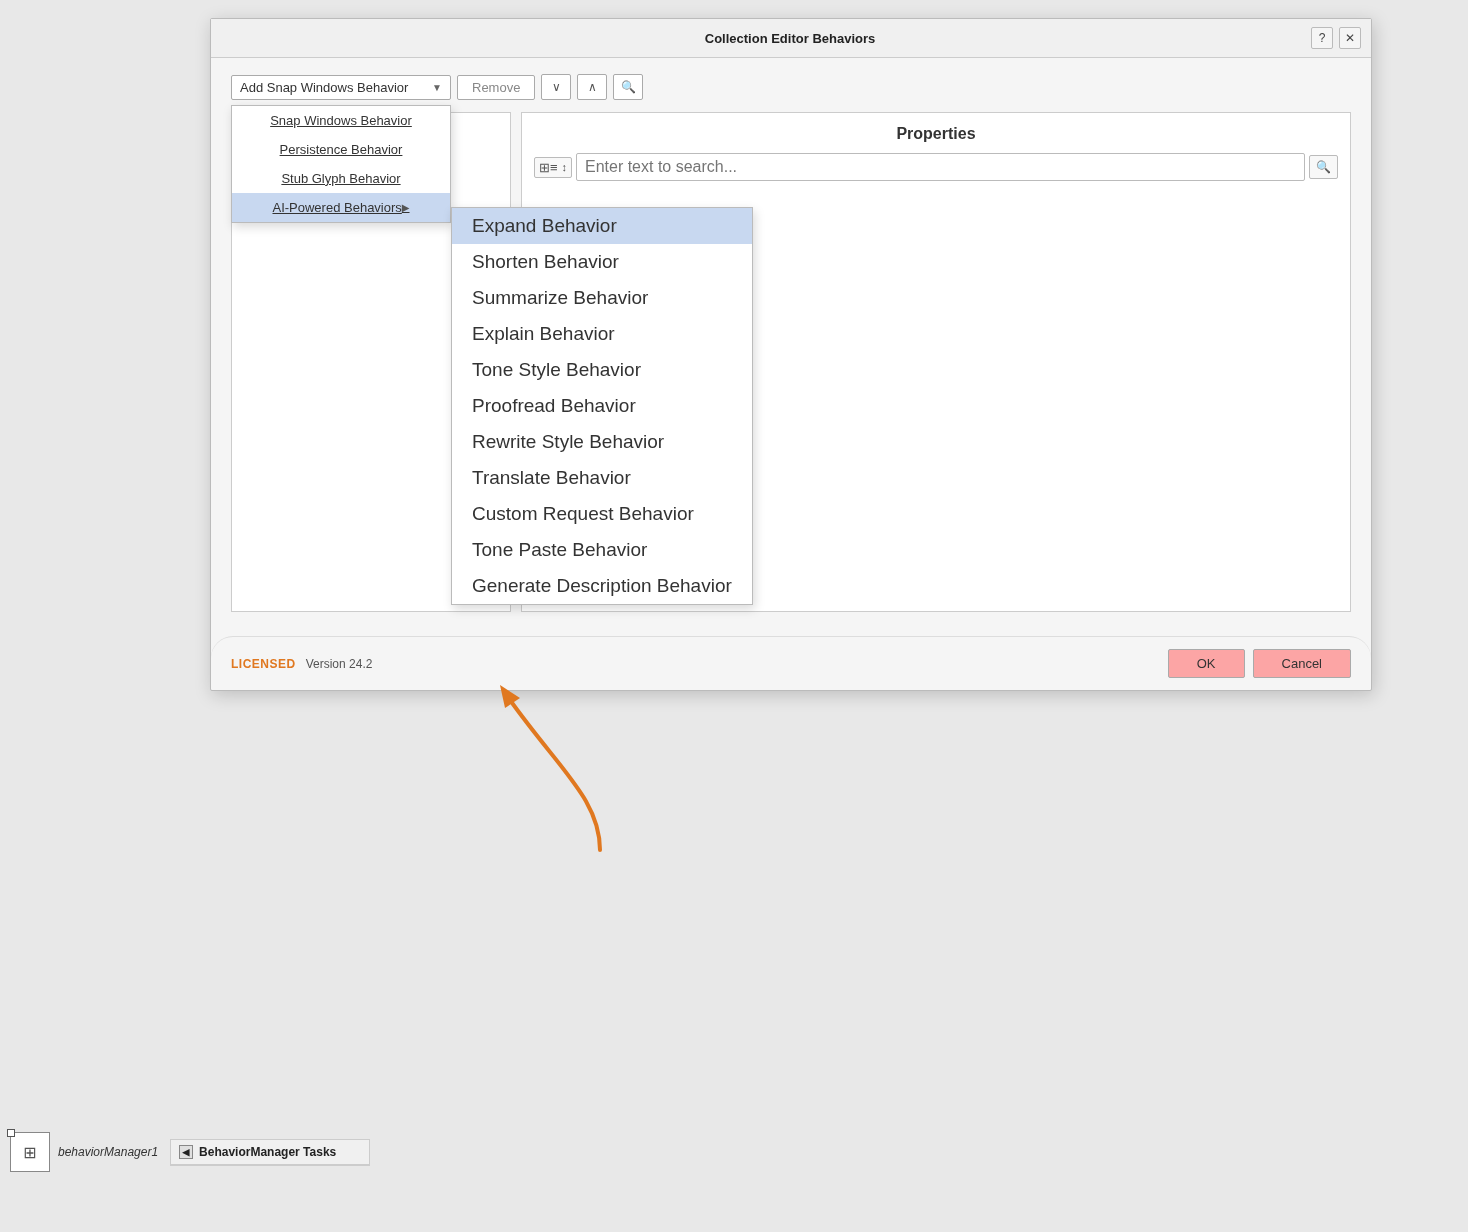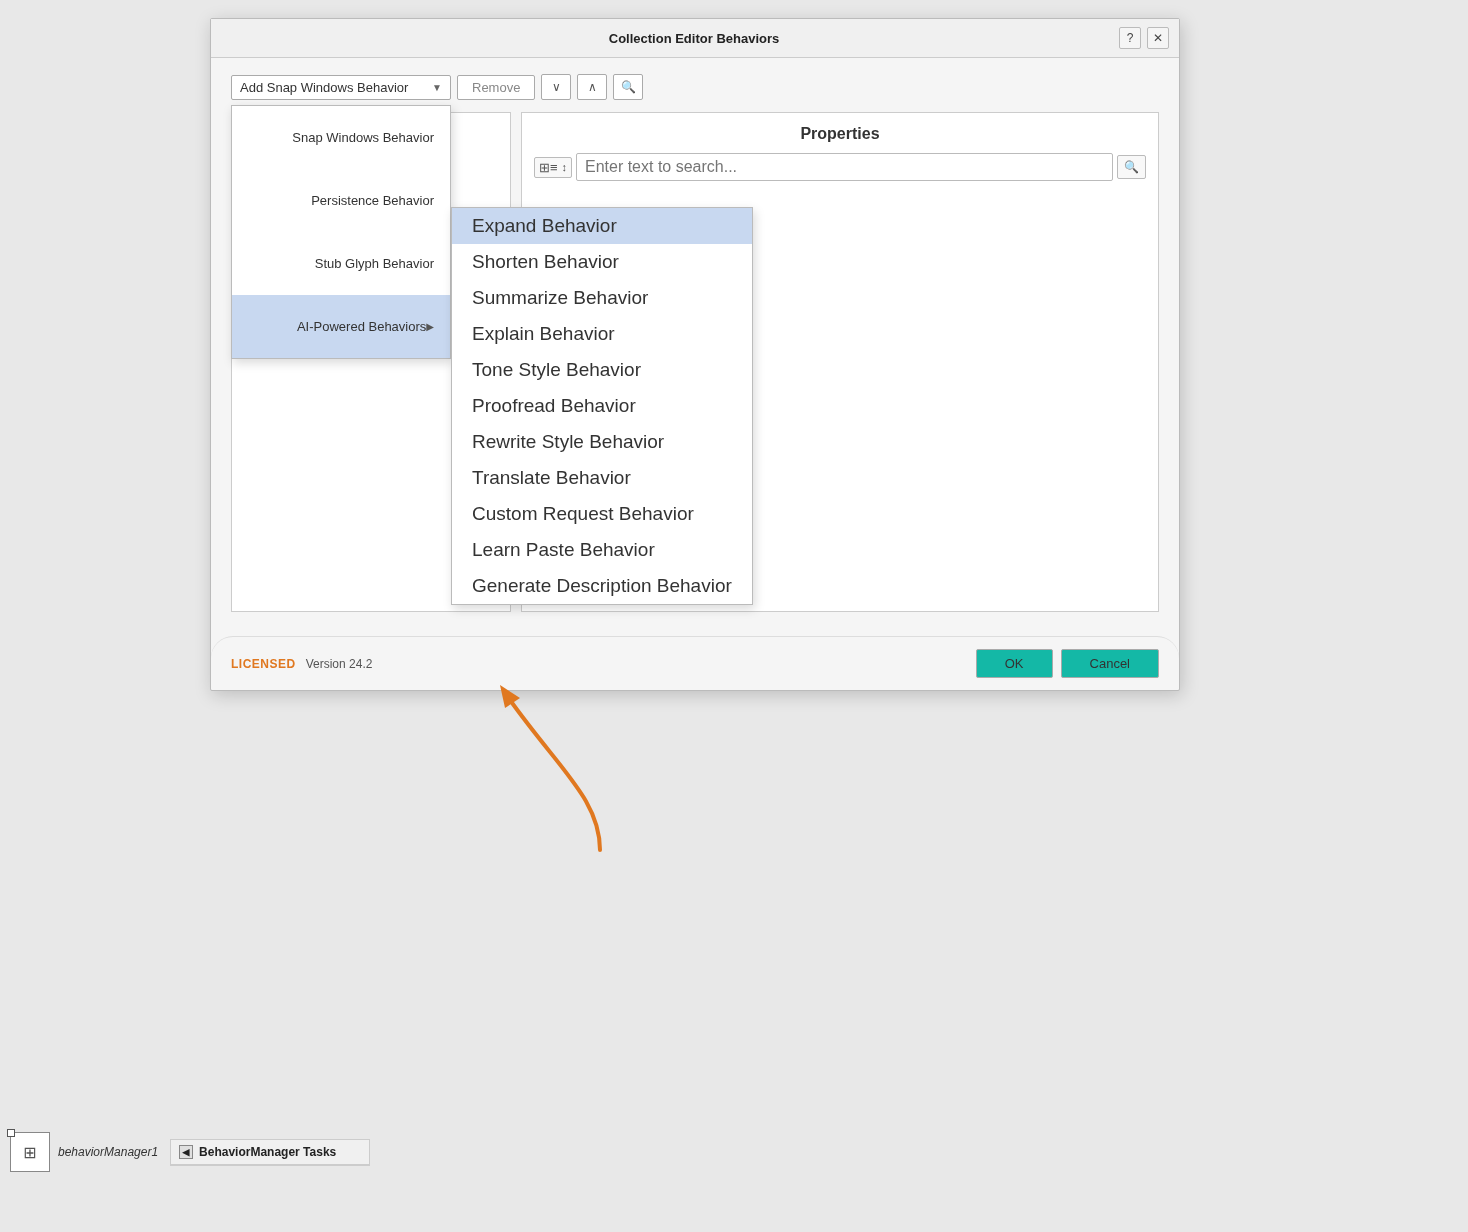--- a/index.html
+++ b/index.html
@@ -11,21 +11,21 @@
       height: 1232px;
       overflow: hidden;
       position: relative;
     }
 
     
     .dialog {
       position: absolute;
       top: 18px;
       left: 210px;
-      width: 970px;
+      width: 1162px;
       background: #f5f5f5;
       border: 1px solid #bbb;
       box-shadow: 2px 4px 18px rgba(0,0,0,0.18);
       border-radius: 2px;
     }
 
     .dialog-titlebar {
       background: #f0f0f0;
       border-bottom: 1px solid #ccc;
       display: flex;
@@ -198,28 +198,29 @@
       top: 30px;
       left: 0;
       background: white;
       border: 1px solid #bbb;
       box-shadow: 2px 4px 10px rgba(0,0,0,0.15);
       z-index: 100;
       min-width: 220px;
     }
 
     .dropdown-item {
-      padding: 24px 16px;
+      padding: 7px 16px;
       cursor: pointer;
       font-size: 13px;
       color: #333;
       display: flex;
       align-items: center;
-      justify-content: flex-end;
+      justify-content: center;
       white-space: nowrap;
+      text-decoration: underline;
     }
 
     .dropdown-item.active {
       background: #c8d8f0;
     }
 
     .dropdown-item .submenu-arrow {
       font-size: 10px;
       color: #555;
     }
@@ -278,21 +279,21 @@
     }
 
     .footer-buttons {
       display: flex;
       gap: 8px;
     }
 
     .footer-btn {
       padding: 6px 28px;
       border: 1px solid #aaa;
-      background: #14b8a6;
+      background: #fca5a5;
       border-radius: 2px;
       font-size: 13px;
       cursor: pointer;
       color: #333;
     }
 
     
     .arrow-svg {
       position: absolute;
       top: 670px;
@@ -449,21 +450,21 @@
           <div class="submenu-item">
             <span>Rewrite Style Behavior</span>
           </div>
           <div class="submenu-item">
             <span>Translate Behavior</span>
           </div>
           <div class="submenu-item">
             <span>Custom Request Behavior</span>
           </div>
           <div class="submenu-item">
-            <span>Learn Paste Behavior</span>
+            <span>Tone Paste Behavior</span>
           </div>
           <div class="submenu-item">
             <span>Generate Description Behavior</span>
           </div>
         </div>
       </div>
 
       <button class="remove-btn">Remove</button>
       <button class="icon-btn">
         <span>∨</span>

